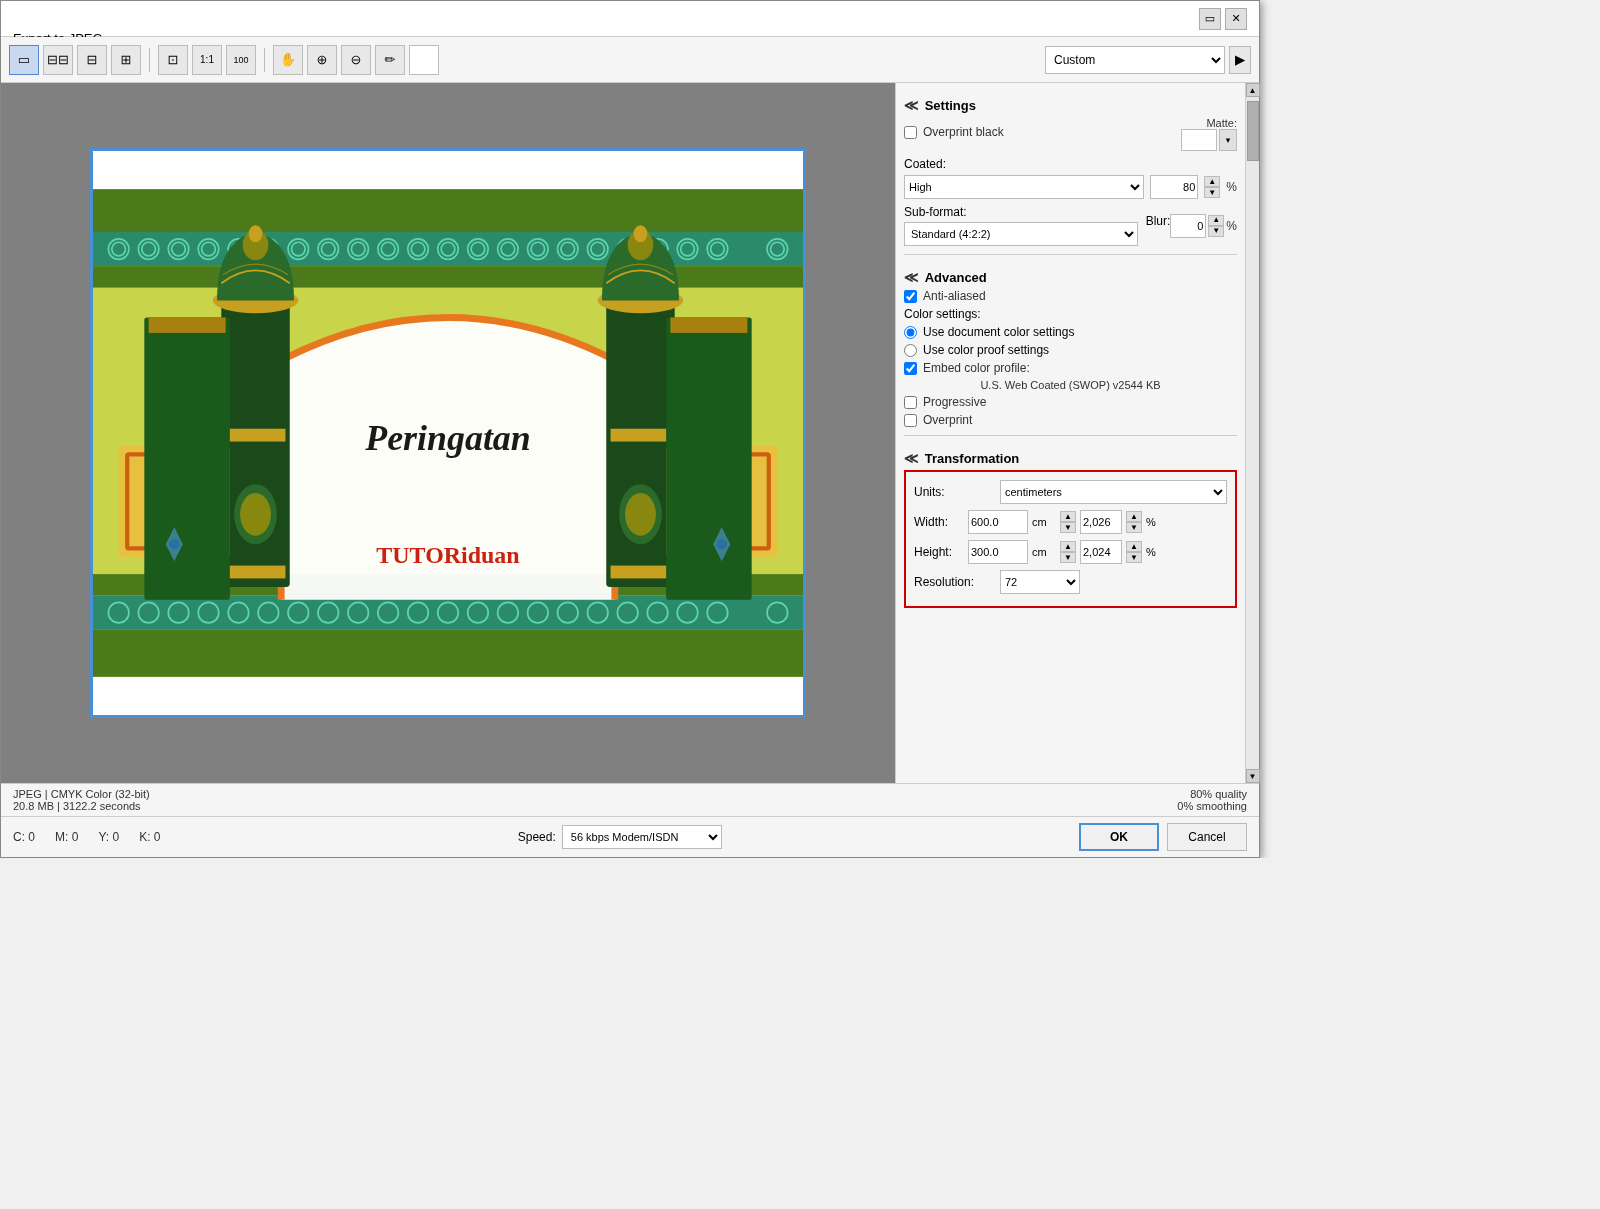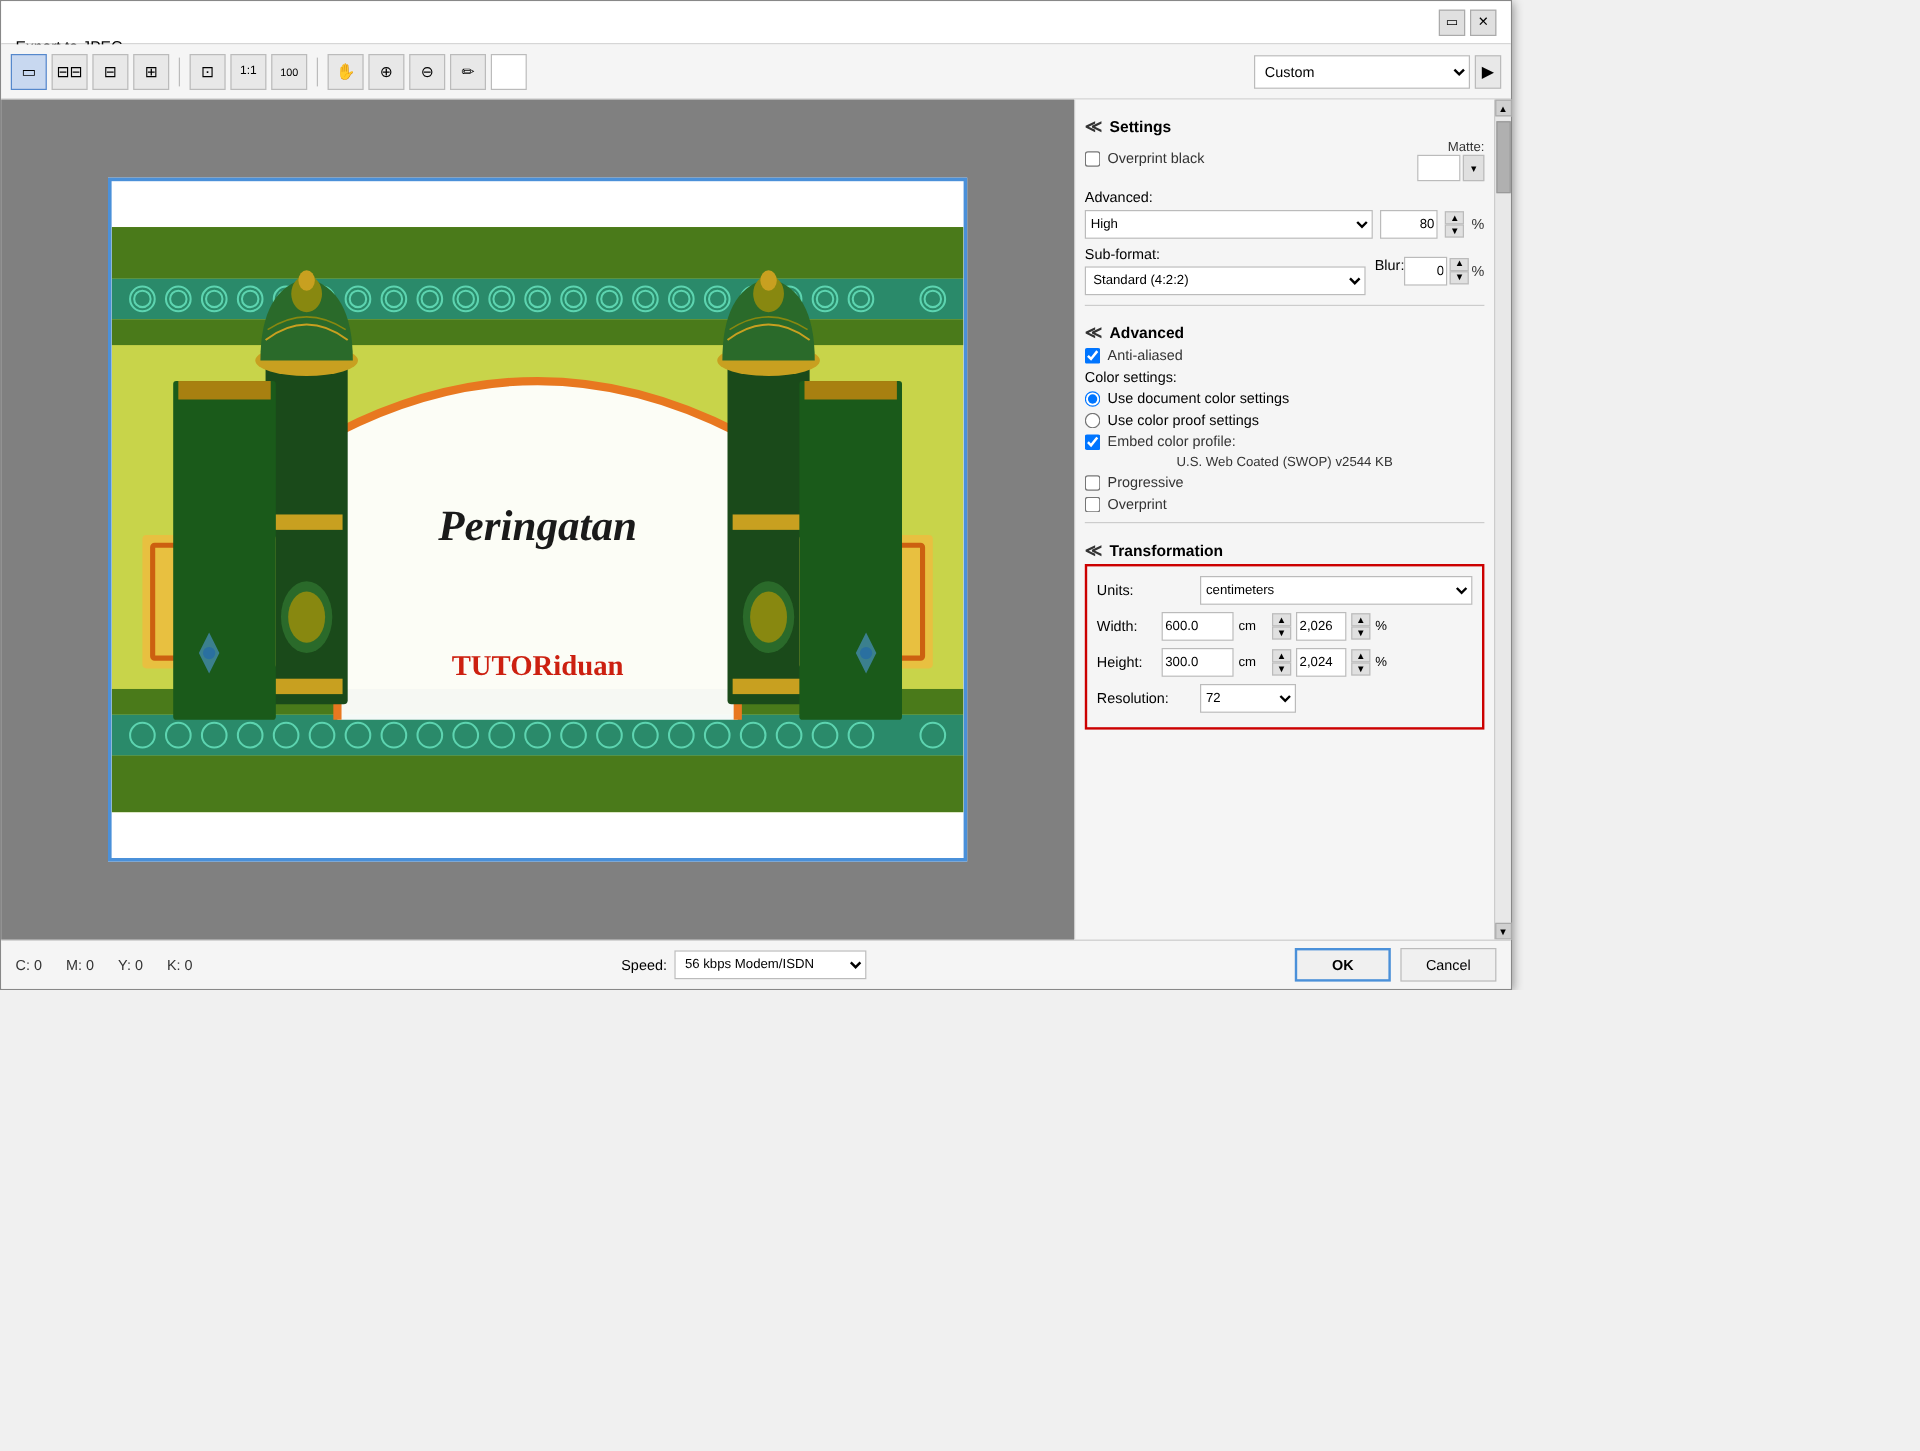--- a/index.html
+++ b/index.html
@@ -558,21 +558,21 @@
             <div class="matte-box">
               <span class="matte-label">Matte:</span>
               <div class="matte-color-row">
                 <div class="matte-color-swatch"></div>
                 <button class="matte-dropdown-btn">▾</button>
               </div>
             </div>
           </div>
 
           <div style="margin-bottom:4px;">
-            <span>Advanced:</span>
+            <span>Coated:</span>
           </div>
           <div class="quality-row">
             <select class="quality-select"><option>Low</option><option>Medium</option><option selected="">High</option><option>Maximum</option></select>
             <input type="text" class="form-input" value="80" style="">
             <div class="spinner">
               <button class="spinner-btn">▲</button>
               <button class="spinner-btn">▼</button>
             </div>
             <span class="form-unit">%</span>
           </div>
@@ -700,20 +700,38 @@
 
       <div class="scrollbar-track">
         <button class="scrollbar-btn">▲</button>
         <div class="scrollbar-thumb"></div>
         <button class="scrollbar-btn" style="margin-top:auto;">▼</button>
       </div>
     </div>
 
   </div>
 
+  <div class="status-bar">
+    <div class="status-bar-top">
+      <span>
+        <span>JPEG</span>
+        <span> | </span>
+        <span>CMYK Color (32-bit)</span>
+      </span>
+      <span>80% quality</span>
+    </div>
+    <div style="display:flex; justify-content:space-between;">
+      <span>
+        <span>20.8 MB</span>
+        <span> | </span>
+        <span>3122.2 seconds</span>
+      </span>
+      <span>0% smoothing</span>
+    </div>
+  </div>
 
   <div class="bottom-bar">
     <div class="cmyk-info">
       <span>
         <span>C:</span>
         <span> </span>
         <span>0</span>
       </span>
       <span>
         <span>M:</span>

